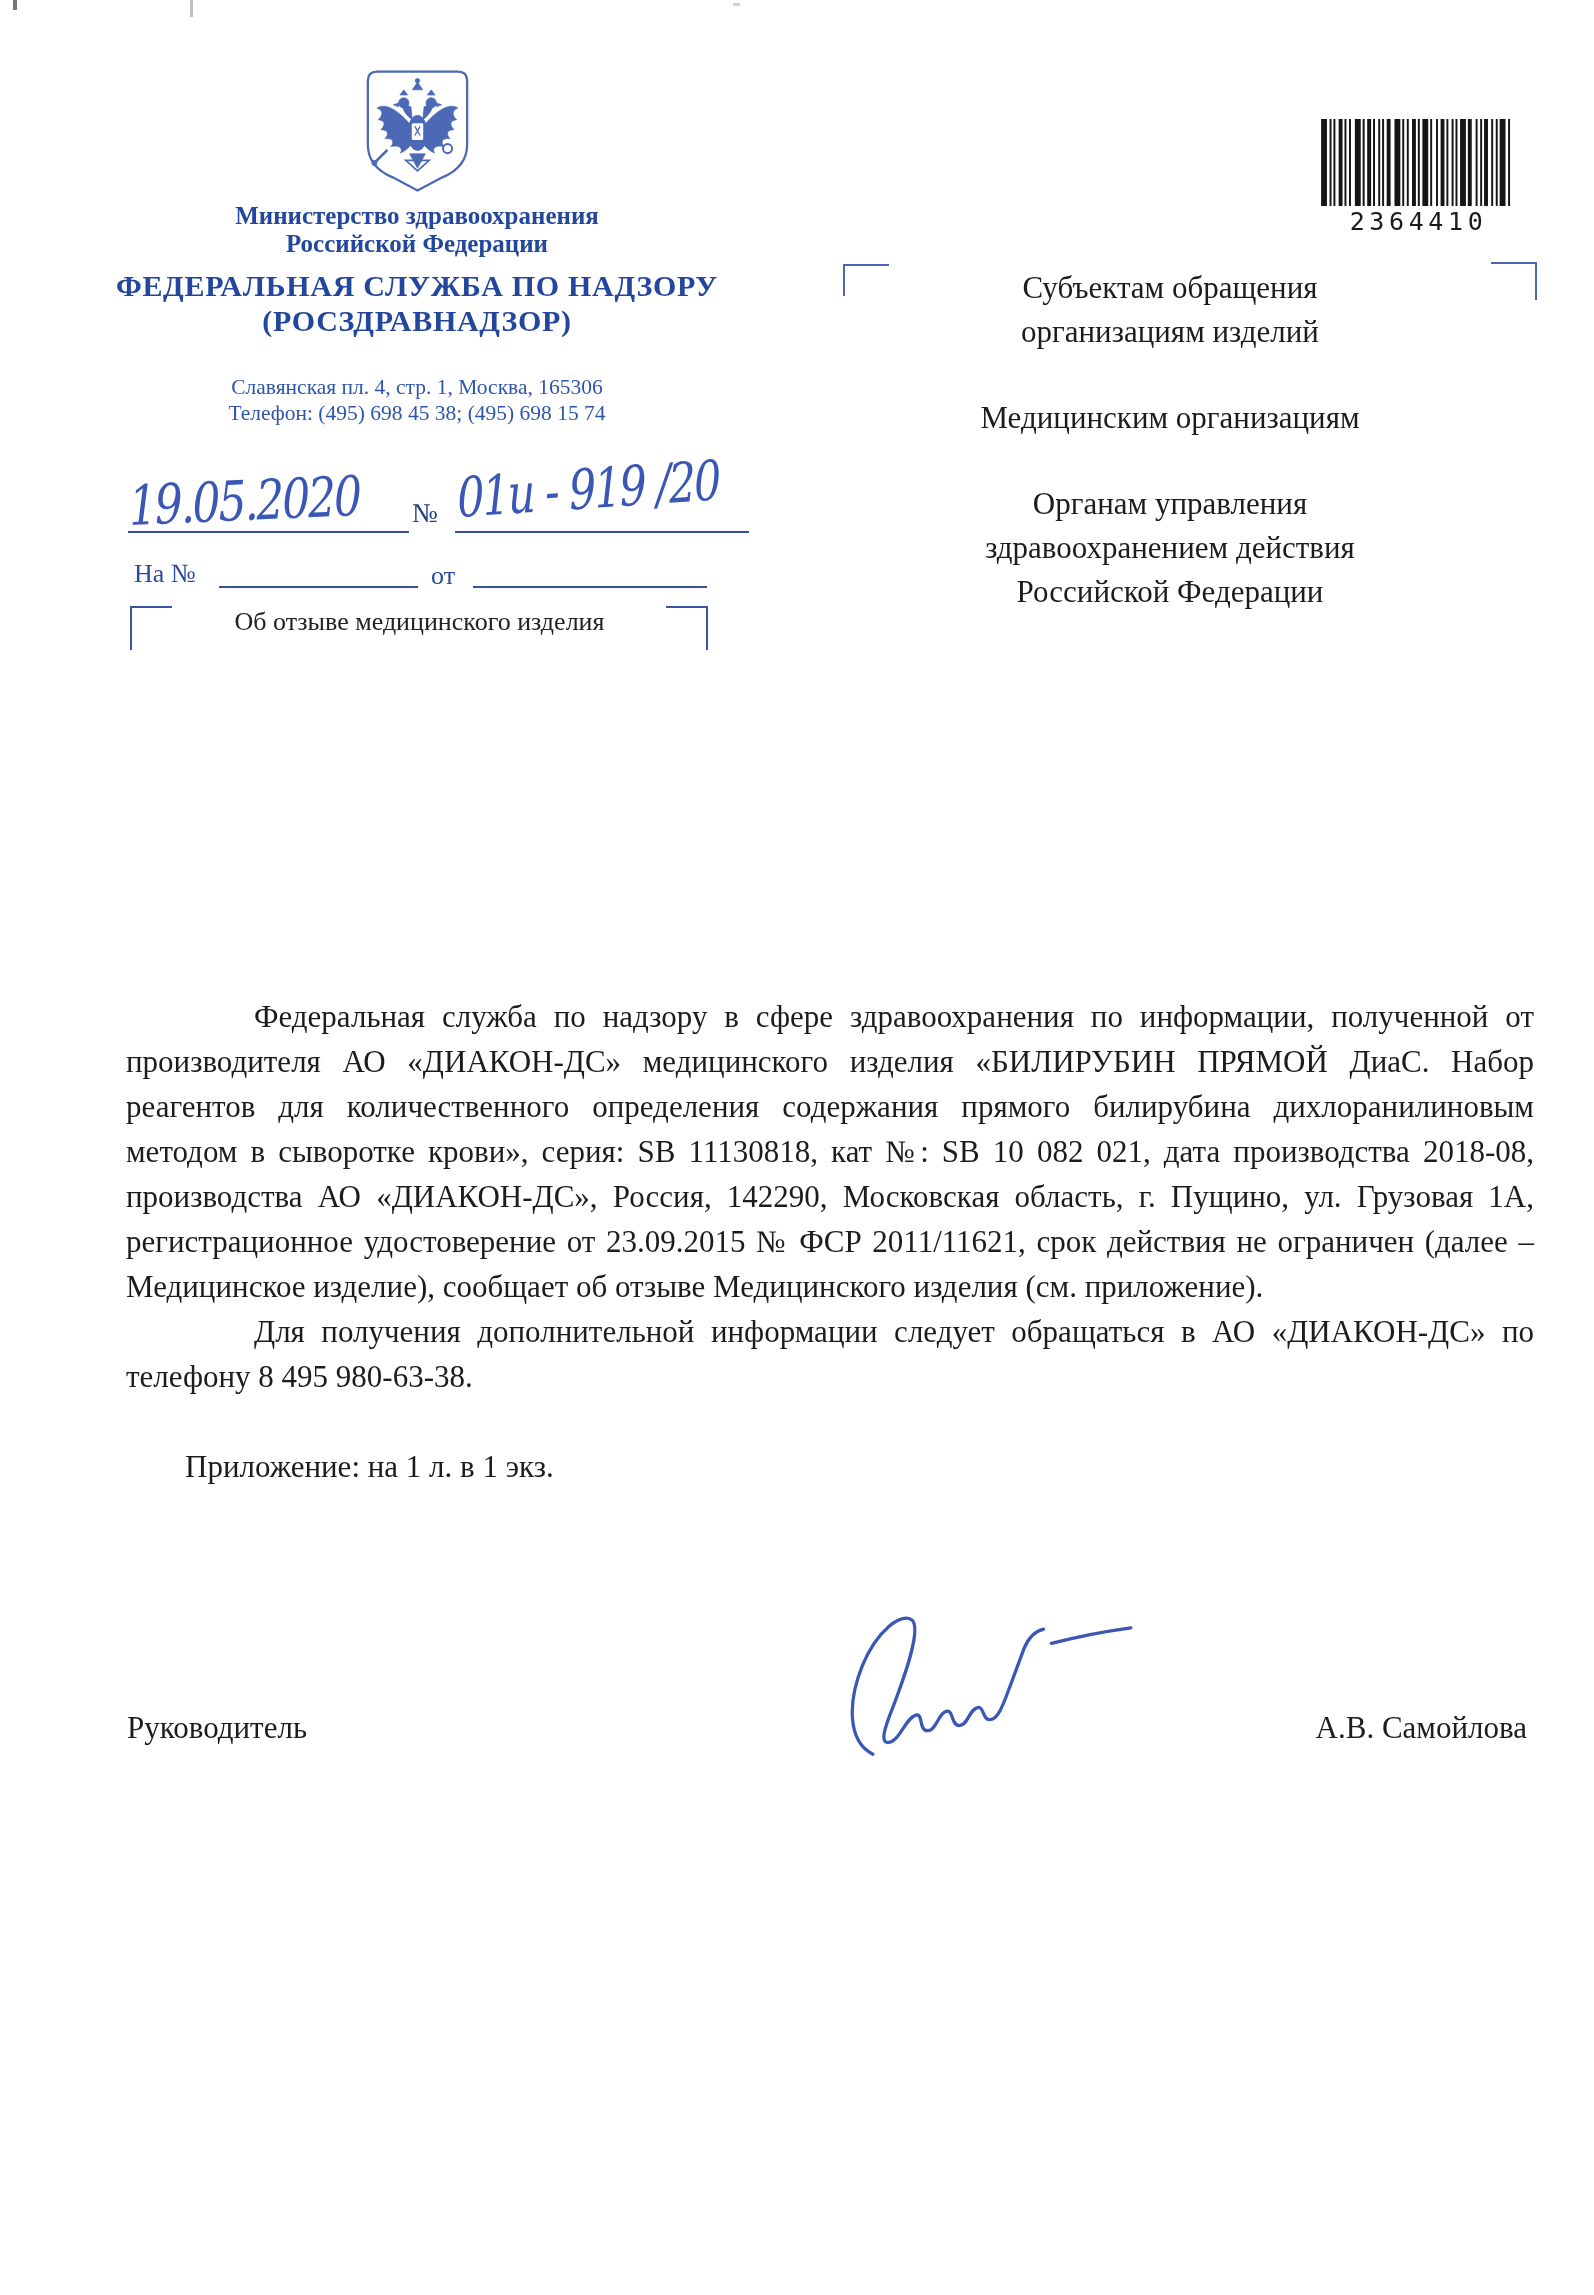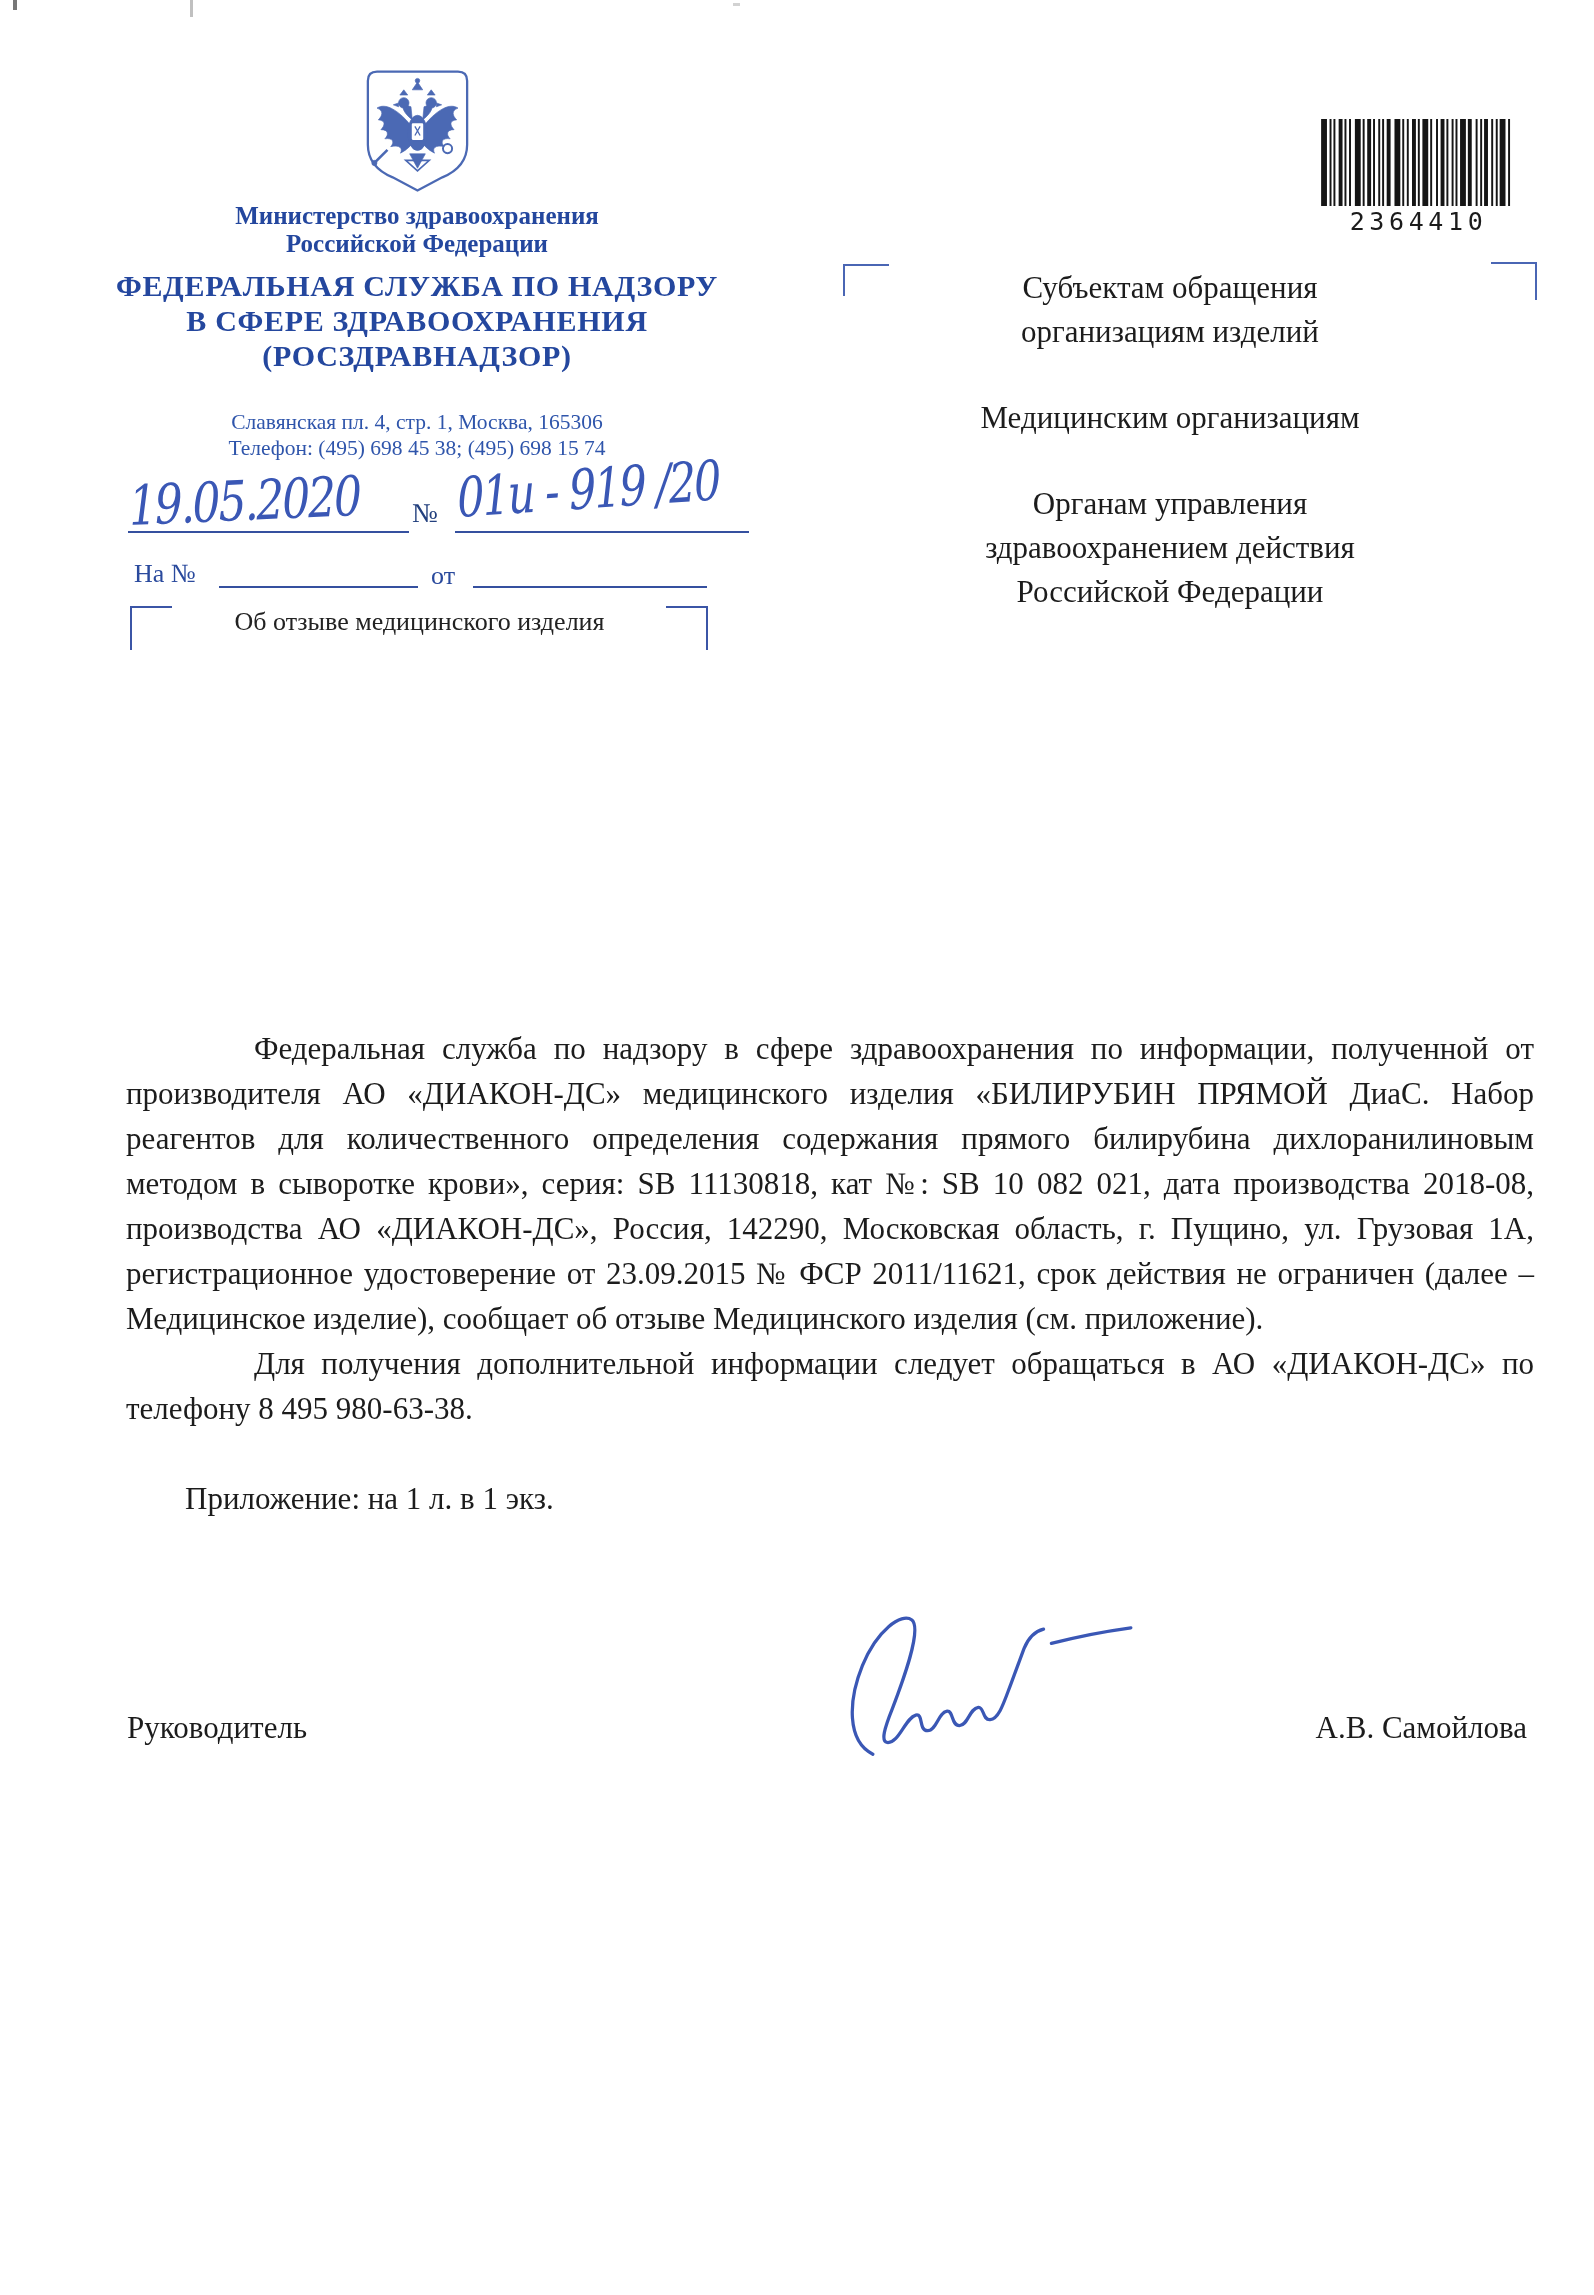--- a/index.html
+++ b/index.html
@@ -62,21 +62,20 @@
   .barcode svg{display:block;}
   .barcode-number{
     font-family:"DejaVu Sans Mono", monospace;font-size:25px;color:#1b1b1b;
     letter-spacing:4.6px;margin-top:1.3px;white-space:nowrap;
   }
   
   .body-text{
     position:absolute;left:126px;top:994px;width:1408px;
     font-size:31px;line-height:45px;color:#1c1c1c;
     text-align:justify;
-    margin-top:32px;
   }
   .body-text p{margin:0;text-indent:128px;}
   .attachment{margin-top:45px !important;text-indent:59px !important;text-align:left;}
   
   .sig-position{position:absolute;left:127px;top:1710px;font-size:31px;color:#1c1c1c;}
   .sig-name{position:absolute;left:1237px;top:1710px;width:290px;text-align:right;
     font-size:31px;color:#1c1c1c;white-space:nowrap;}
   .autograph{position:absolute;left:822px;top:1603px;}
   
   .artifact{position:absolute;background:#4a4a4a;opacity:.75;}
@@ -125,21 +124,20 @@
         <rect x="78" y="88" width="20" height="28" rx="3" fill="#ffffff" stroke-width="2.5"></rect>
         <path d="M84 94 l8 14 M92 94 l-8 14" fill="none" stroke-width="2"></path>
       </g>
     </svg>
     <div class="ministry">
       <div>Министерство здравоохранения</div>
       <div>Российской Федерации</div>
     </div>
     <div class="service">
       <div>ФЕДЕРАЛЬНАЯ СЛУЖБА ПО НАДЗОРУ</div>
-      <div>В СФЕРЕ ЗДРАВООХРАНЕНИЯ</div>
       <div>(РОСЗДРАВНАДЗОР)</div>
     </div>
     <div class="addr">
       <div>Славянская пл. 4, стр. 1, Москва, 165306</div>
       <div>Телефон: (495) 698 45 38; (495) 698 15 74</div>
     </div>
   </div>
 
   <div class="barcode">
     <svg id="barcode-bars" width="195" height="87" viewBox="0 0 300 134">

